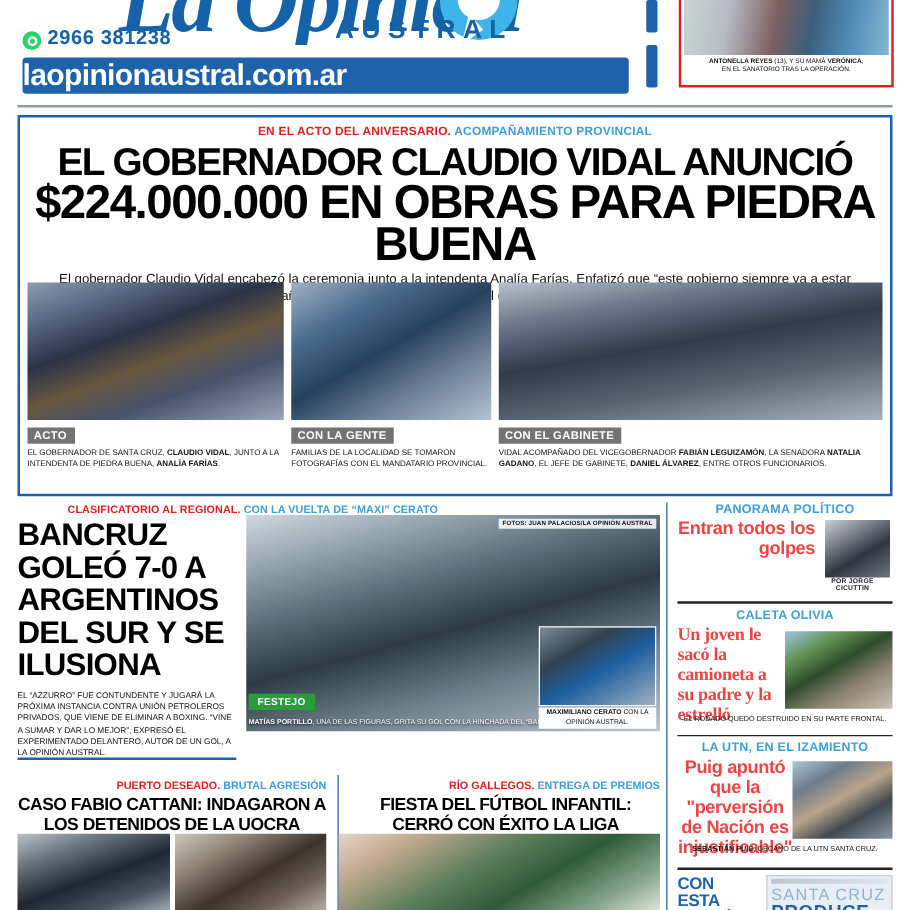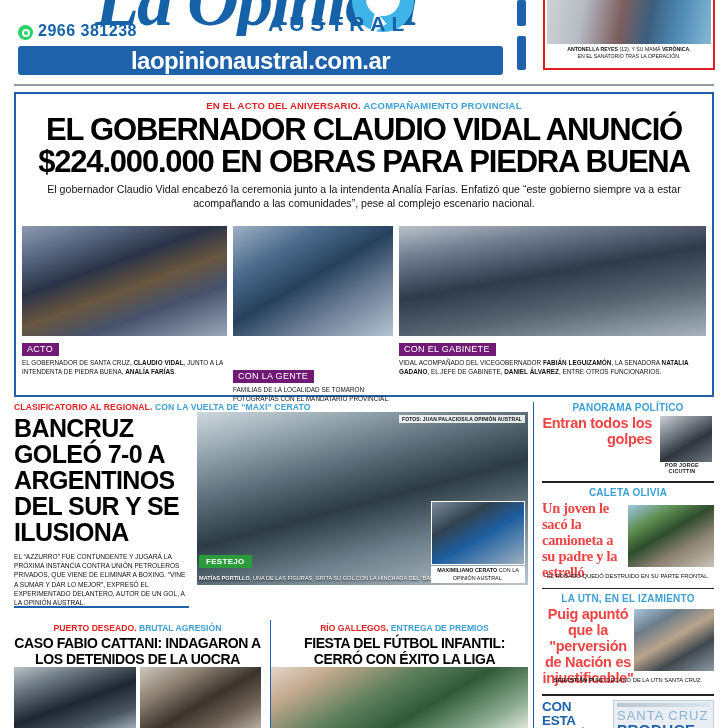--- a/index.html
+++ b/index.html
@@ -48,21 +48,21 @@
     background:#25d366;position:relative;display:inline-block;
   }
   .wa-ico:after{
     content:"";position:absolute;left:3.5px;top:3.5px;width:8px;height:8px;
     border-radius:50%;border:2px solid #fff;box-sizing:border-box;
   }
   .wa-num{font-size:16px;font-weight:700;color:#1562a8;letter-spacing:0.5px;}
   .urlbar{
     position:absolute;left:18px;top:46px;width:485px;height:29px;
     background:#1f62ac;border-radius:3px;
-    display:flex;align-items:center;justify-content:center;
+    display:flex;align-items:center;justify-content:flex-start;
   }
   .urlbar span{
     color:#fff;font-size:24px;font-weight:700;letter-spacing:-0.5px;
     font-family:"Liberation Sans",sans-serif;
   }
   .mast-rule{position:absolute;left:14px;top:84px;width:700px;height:2px;background:#8e9aa5;}
 
   
   .topbox{
     position:absolute;left:543px;top:-6px;width:172px;height:76px;
@@ -92,44 +92,44 @@
   }
   .kicker .red{color:#e02020;}
   .kicker .blue{color:#3c9fd6;}
   .head1,.head2{
     text-align:center;font-weight:700;color:#000;
     font-family:"Liberation Sans",sans-serif;
     letter-spacing:-1.2px;
     transform:scaleX(1.0);
   }
   .head1{font-size:31px;line-height:34px;margin-top:2px;}
-  .head2{font-size:31px;line-height:34px;margin-top:-2px;}
+  .head2{font-size:38px;line-height:34px;margin-top:-2px;}
   .bajada{
     margin:4px 14px 0 14px;text-align:center;
     font-size:10.6px;line-height:13.5px;color:#111;
   }
   .photos{position:absolute;left:6px;right:6px;top:132px;height:110px;display:flex;gap:6px;}
   .pbox{position:relative;overflow:hidden;}
   .p1{flex:0 0 205px;background:linear-gradient(160deg,#8e9bb0 0%,#5b6a85 18%,#2a3347 38%,#68563f 55%,#46526b 72%,#9aa6b8 100%);}
   .p2{flex:0 0 160px;background:linear-gradient(150deg,#9fb0c4 0%,#4d6d8e 25%,#26415c 48%,#6a7c94 70%,#b4c3d2 100%);}
   .p3{flex:1 1 auto;background:linear-gradient(170deg,#b9c2cb 0%,#6f7d8e 20%,#2f3a4a 45%,#55636f 68%,#a7b2bd 100%);}
   .caps{position:absolute;left:6px;right:6px;top:244px;height:52px;display:flex;gap:6px;}
   .capcol{position:relative;}
-  .c1{flex:0 0 205px;} .c2{flex:0 0 160px;margin-top:27px;} .c3{flex:1 1 auto;}
+  .c1{flex:0 0 205px;} .c2{flex:0 0 160px;} .c3{flex:1 1 auto;}
   .tagband{
-    display:inline-block;background:#701a75;color:#fff;
-    font-size:9px;font-weight:400;padding:1.5px 6px 1.5px 5px;letter-spacing:0.3px;
+    display:inline-block;background:#737373;color:#fff;
+    font-size:9px;font-weight:700;padding:1.5px 6px 1.5px 5px;letter-spacing:0.3px;
   }
   .captxt{font-size:6.4px;line-height:8.6px;margin-top:3px;color:#111;}
   .captxt b{font-weight:700;}
 
   
   .sports{position:absolute;left:14px;top:402px;width:514px;height:214px;}
   .sp-kicker{font-size:8.6px;font-weight:700;letter-spacing:0.1px;}
-  .sp-kicker .red{color:#e02020;}
+  .sp-kicker .red{color:#e02020;margin-left:40px;}
   .sp-kicker .blue{color:#3c9fd6;}
   .sp-left{position:absolute;left:0;top:13px;width:175px;}
   .sp-head{
     font-size:25px;line-height:26px;font-weight:700;color:#000;
     letter-spacing:-0.6px;font-family:"Liberation Sans",sans-serif;
   }
   .sp-body{font-size:6.6px;line-height:9.2px;margin-top:7px;color:#111;}
   .sp-rule{position:absolute;left:0;top:204px;width:175px;height:1.5px;background:#1f62ac;}
   .sp-photo{
     position:absolute;left:183px;top:10px;width:331px;height:173px;overflow:hidden;
@@ -157,21 +157,21 @@
     position:absolute;right:3px;bottom:2px;width:94px;
     background:#fff;text-align:center;font-size:5.4px;line-height:7.4px;
     padding:1px 2px;box-sizing:border-box;color:#111;
   }
   .inset-cap b{font-weight:700;}
 
   
   .bot{position:absolute;left:14px;top:620px;width:514px;height:108px;display:flex;}
   .botcol{position:relative;flex:1 1 0;}
   .botcol.right{padding-left:10px;border-left:1.5px solid #1f62ac;margin-left:9px;}
-  .bot-kicker{text-align:center;font-size:8.6px;font-weight:700;margin-top:3px;}
+  .bot-kicker{text-align:right;font-size:8.6px;font-weight:700;margin-top:3px;}
   .bot-kicker .red{color:#e02020;}
   .bot-kicker .blue{color:#3c9fd6;}
   .bot-head{
     text-align:center;font-size:14px;line-height:16px;font-weight:700;
     letter-spacing:-0.4px;margin-top:2px;color:#000;
   }
   .bot-photos{position:absolute;left:0;right:0;top:47px;bottom:0;display:flex;gap:4px;}
   .bp{flex:1 1 0;}
   .bp-a{background:linear-gradient(160deg,#b9c3ca 0%,#6a7680 25%,#1d2631 55%,#4a565f 80%,#9fabb4 100%);}
   .bp-b{background:linear-gradient(150deg,#cfc7bd 0%,#8d8073 28%,#3c332c 55%,#6f6256 78%,#b7ada1 100%);}

